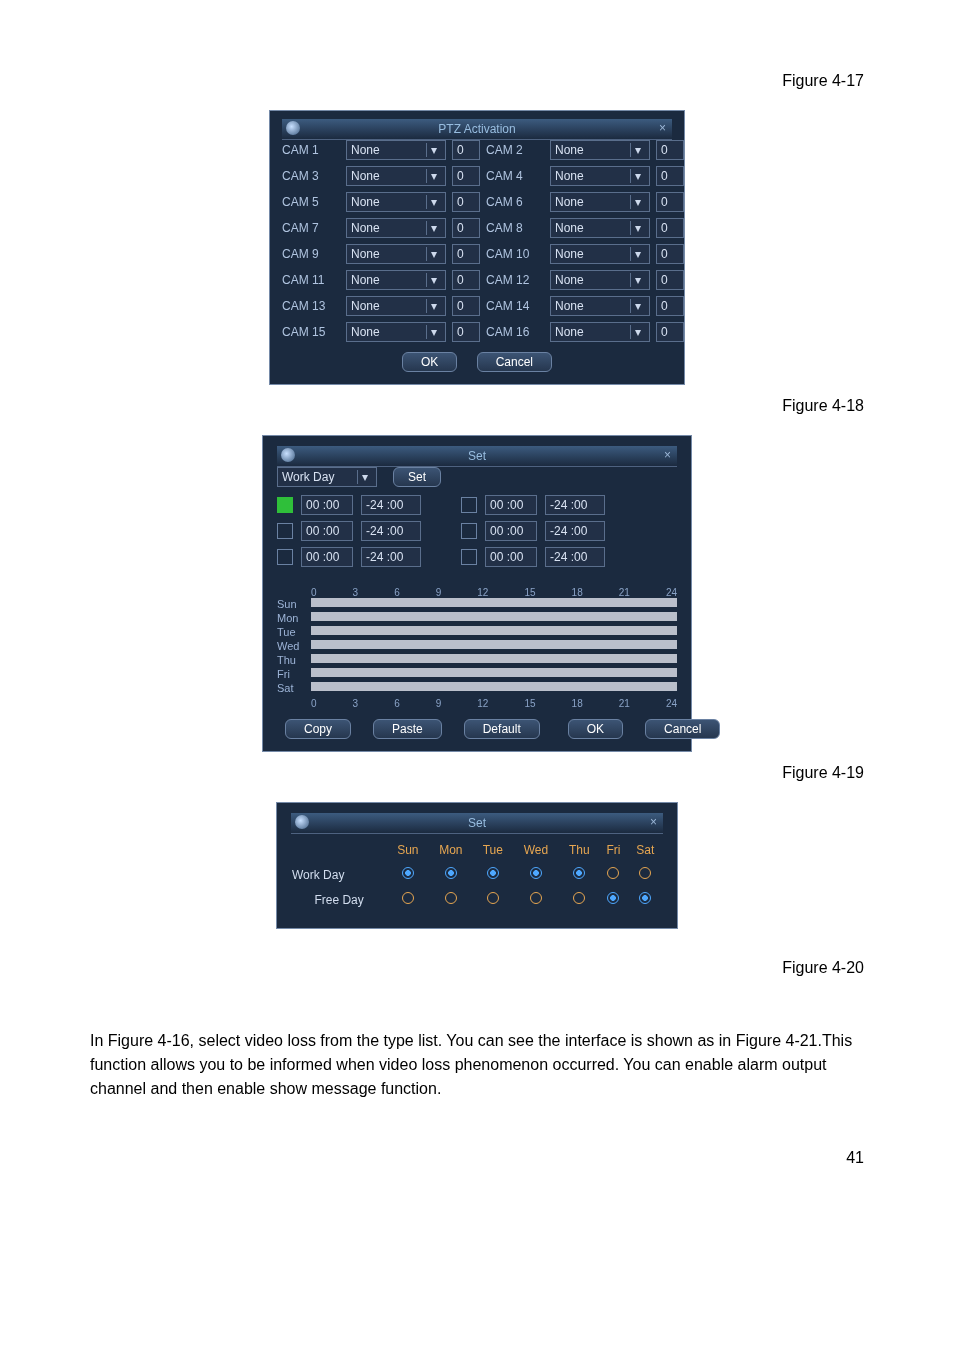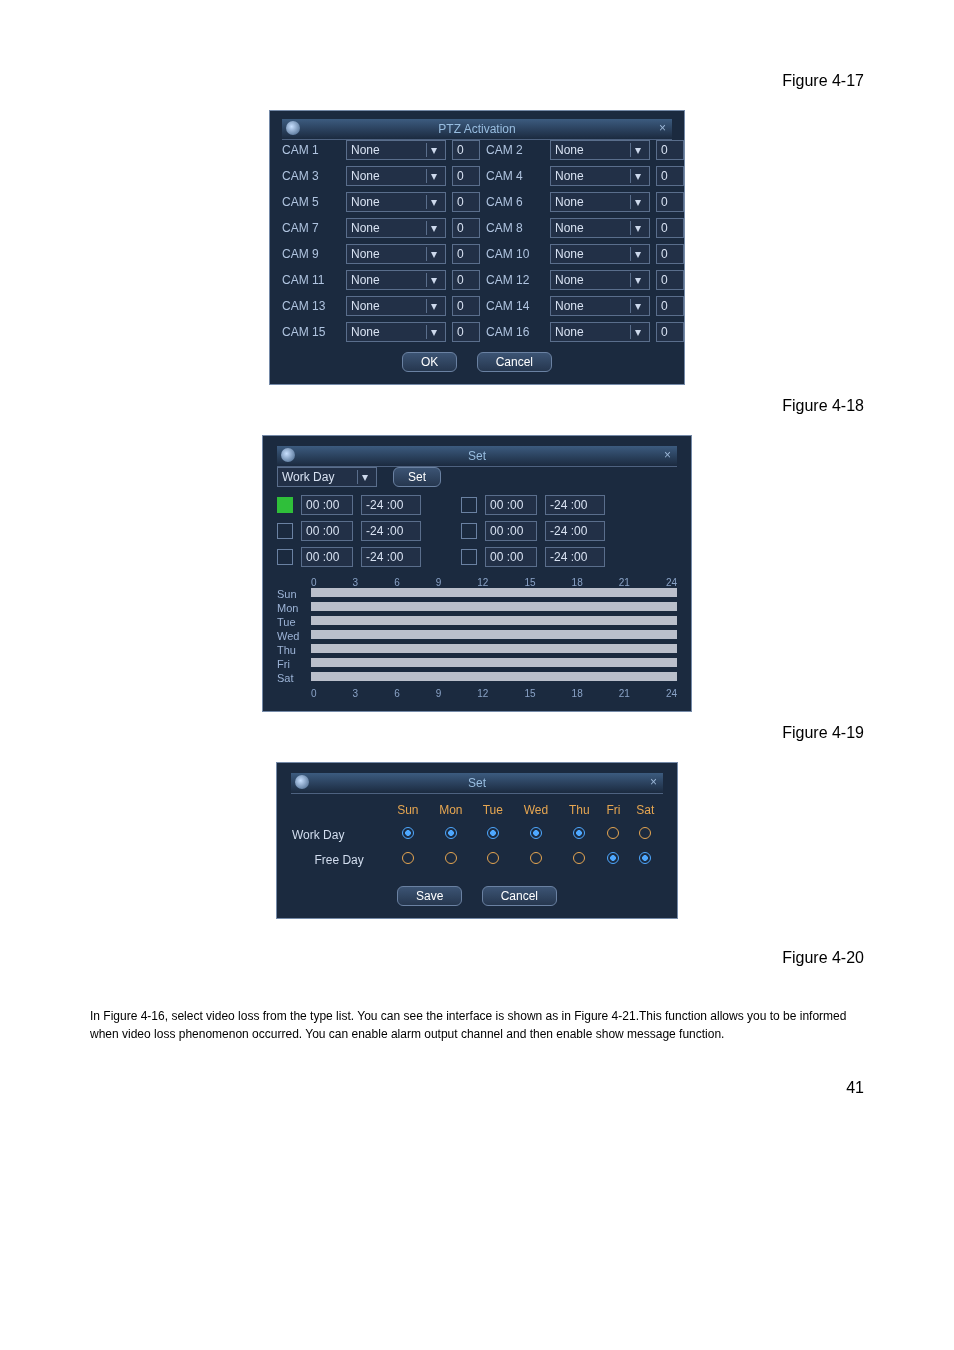--- a/index.html
+++ b/index.html
@@ -136,21 +136,21 @@
   .chk.on {
     background: #2fbf3a;
     border-color: #2fbf3a;
   }
   .timegrid {
     display: grid;
     grid-template-columns: 16px 52px 60px 24px 16px 52px 60px;
     column-gap: 8px;
     row-gap: 6px;
     align-items: center;
-    margin-bottom: 10px;
+    margin-bottom: 20px;
   }
   .daybars {
     display: grid;
     grid-template-columns: 34px 1fr;
     row-gap: 2px;
     margin-bottom: 4px;
   }
   .daybars .dl { color: #9cb3d6; font-size: 11px; }
   .bar {
     height: 9px;
@@ -199,28 +199,28 @@
   }
   .radio.on {
     background: radial-gradient(circle, #4ea8ff 40%, #1b2a3f 42%);
     border-color: #4ea8ff;
   }
   .radio.ring {
     border-color: #e6a651;
   }
 
   .bodytext {
-    margin-top: 40px;
+    margin-top: 52px;
     line-height: 1.5;
-    font-size: 12px;
+    font-size: 16px;
   }
   .bodytext p { margin: 0 0 4px 0; }
   .pagenum {
     text-align: right;
-    margin-top: 36px;
+    margin-top: 48px;
     font-size: 16px;
   }
 </style>
 </head>
 <body>
 
 <div class="caption">Figure 4-17</div>
 
 <div class="panel ptz" style="position:relative;">
   <div class="titlebar">
@@ -410,20 +410,28 @@
         <span>6</span>
         <span>9</span>
         <span>12</span>
         <span>15</span>
         <span>18</span>
         <span>21</span>
         <span>24</span>
       </div>
   </div>
 
+  <div class="setbtns">
+    <span class="btn">Copy</span>
+    <span class="btn">Paste</span>
+    <span class="btn">Default</span>
+    <span style="flex:1"></span>
+    <span class="btn">OK</span>
+    <span class="btn">Cancel</span>
+  </div>
 </div>
 
 <div class="caption">Figure 4-19</div>
 
 <div class="panel daysel">
   <div class="titlebar">
     <span class="logo"></span>
     <span>Set</span>
     <span class="close">×</span>
   </div>
@@ -458,24 +466,20 @@
           <td><span class="radio ring"></span></td>
           <td><span class="radio ring"></span></td>
           <td><span class="radio ring"></span></td>
           <td><span class="radio ring"></span></td>
           <td><span class="radio ring"></span></td>
           <td><span class="radio on"></span></td>
           <td><span class="radio on"></span></td>
         </tr>
       </tbody>
     </table>
-  <div class="btnrow">
-    <span class="btn">Save</span>
-    <span class="btn">Cancel</span>
-  </div>
 </div>
 
 <div class="caption" style="margin-top:30px;">Figure 4-20</div>
 
 <div class="bodytext">
   <p>In Figure 4-16, select video loss from the type list. You can see the interface is shown as in Figure 4-21.This function allows you to be informed when video loss phenomenon occurred. You can enable alarm output channel and then enable show message function.</p>
 </div>
 
 <div class="pagenum">41</div>
 

